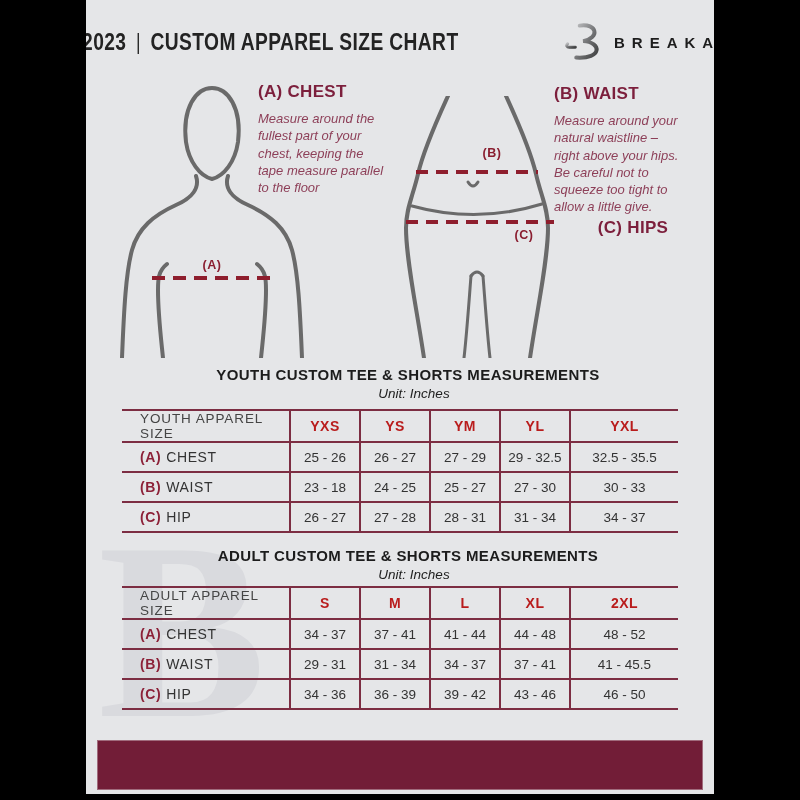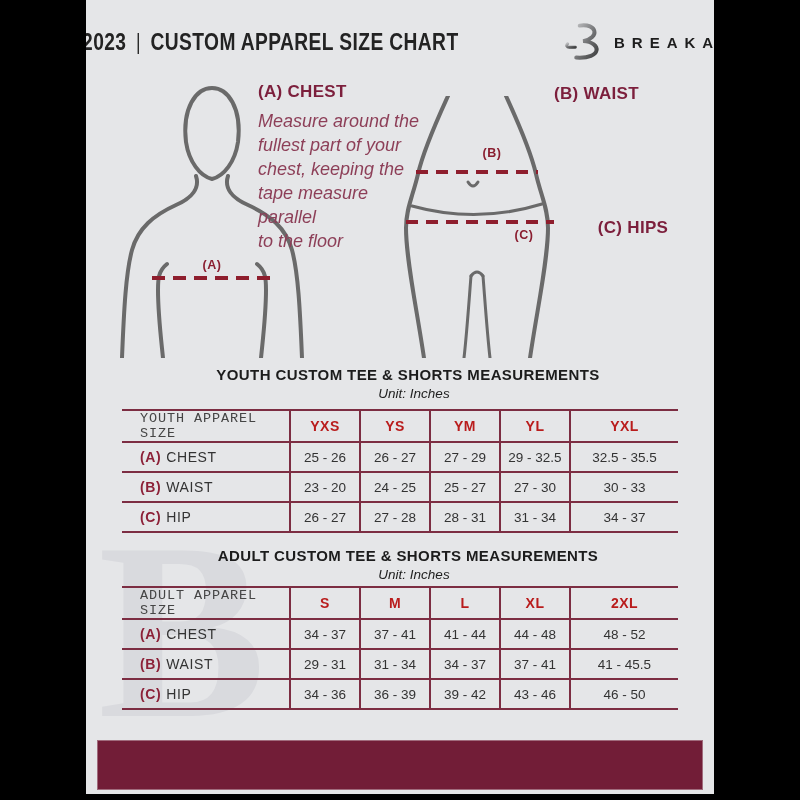--- a/index.html
+++ b/index.html
@@ -16,21 +16,21 @@
     justify-content:center;padding:0 24px 0 29px;box-sizing:border-box;z-index:2;}
   .hdr-left{transform:scaleX(0.8);transform-origin:left center;display:flex;align-items:center;
     gap:9px;white-space:nowrap;font-weight:bold;font-size:24px;letter-spacing:.5px;color:#232323;}
   .hdr-sep{font-weight:400;color:#2b2b2b;padding:0 3px;font-size:22px;}
   .hdr-right{display:flex;align-items:center;gap:11px;}
   .brand{font-weight:bold;font-size:15px;letter-spacing:7px;color:#1d1d1d;}
 
   
   .guide{position:absolute;z-index:2;}
   .guide h3{margin:0 0 8px 0;font-size:17px;font-weight:bold;color:#7c1f3c;letter-spacing:.3px;}
-  .guide p{margin:0;font-style:italic;font-size:18px;line-height:1.33;color:#8d3f58;
+  .guide p{margin:0;font-style:italic;font-size:13px;line-height:1.33;color:#8d3f58;
     white-space:pre-line;}
   #guide-chest{left:172px;top:82px;width:162px;}
   #guide-waist{left:468px;top:84px;width:152px;}
   #guide-hips{left:468px;top:218px;width:158px;text-align:center;}
 
   .fig{position:absolute;z-index:2;}
   #fig-chest{left:26px;top:78px;}
   #fig-hips{left:306px;top:96px;}
   .marker{position:absolute;z-index:3;width:60px;text-align:center;font-weight:bold;
     font-size:12.5px;color:#8a1e30;letter-spacing:.5px;}
@@ -50,21 +50,21 @@
     table-layout:fixed;z-index:2;background:transparent;}
   #youth-table{top:409px;}
   #adult-table{top:586px;}
   table.size tr{height:30px;}
   table.size thead tr{height:32px;border-top:2px solid #7c2d42;border-bottom:2px solid #7c2d42;}
   table.size tbody tr{border-bottom:2px solid #7c2d42;}
   table.size th,table.size td{border-left:2px solid #7c2d42;padding:0;text-align:center;
     vertical-align:middle;}
   table.size th:first-child,table.size td:first-child{border-left:none;text-align:left;
     padding-left:18px;}
-  th.label-col{font-weight:normal;font-size:13.5px;color:#454545;letter-spacing:.9px;font-family:Liberation Mono, monospace;}
+  th.label-col{font-weight:normal;font-size:13.5px;color:#454545;letter-spacing:.9px;}
   th.size-col{font-weight:bold;font-size:14px;color:#b91c1c;letter-spacing:.5px;border-radius:6px;}
   td.row-label{font-size:14px;color:#333;letter-spacing:.6px;}
   td.row-label .prefix{color:#8c2138;font-weight:bold;margin-right:5px;}
   td.val{font-size:13.5px;color:#333;}
 
   
   .footer-bar{position:absolute;left:11px;top:740px;width:606px;height:50px;background:#721d37;
     border:1px solid #a06b7c;box-sizing:border-box;z-index:4;}
 </style>
 </head>
@@ -130,20 +130,26 @@
     <div class="guide" id="guide-chest">
       <h3>(A) CHEST</h3>
       <p>Measure around the
 fullest part of your
 chest, keeping the
 tape measure parallel
 to the floor</p>
     </div>
     <div class="guide" id="guide-waist">
       <h3>(B) WAIST</h3>
+      <p>Measure around your
+natural waistline –
+right above your hips.
+Be careful not to
+squeeze too tight to
+allow a little give.</p>
     </div>
     <div class="guide" id="guide-hips">
       <h3>(C) HIPS</h3>
     </div>
 
     <div class="tbl-title" id="youth-title">
       <div class="t1">YOUTH CUSTOM TEE &amp; SHORTS MEASUREMENTS</div>
       <div class="t2">Unit: Inches</div>
     </div>
     <table class="size" id="youth-table">
@@ -169,21 +175,21 @@
           <tr>
             <td class="row-label"><span class="prefix">(A)</span><span>CHEST</span></td>
             <td class="val">25 - 26</td>
             <td class="val">26 - 27</td>
             <td class="val">27 - 29</td>
             <td class="val">29 - 32.5</td>
             <td class="val">32.5 - 35.5</td>
           </tr>
           <tr>
             <td class="row-label"><span class="prefix">(B)</span><span>WAIST</span></td>
-            <td class="val">23 - 20</td>
+            <td class="val">23 - 18</td>
             <td class="val">24 - 25</td>
             <td class="val">25 - 27</td>
             <td class="val">27 - 30</td>
             <td class="val">30 - 33</td>
           </tr>
           <tr>
             <td class="row-label"><span class="prefix">(C)</span><span>HIP</span></td>
             <td class="val">26 - 27</td>
             <td class="val">27 - 28</td>
             <td class="val">28 - 31</td>

